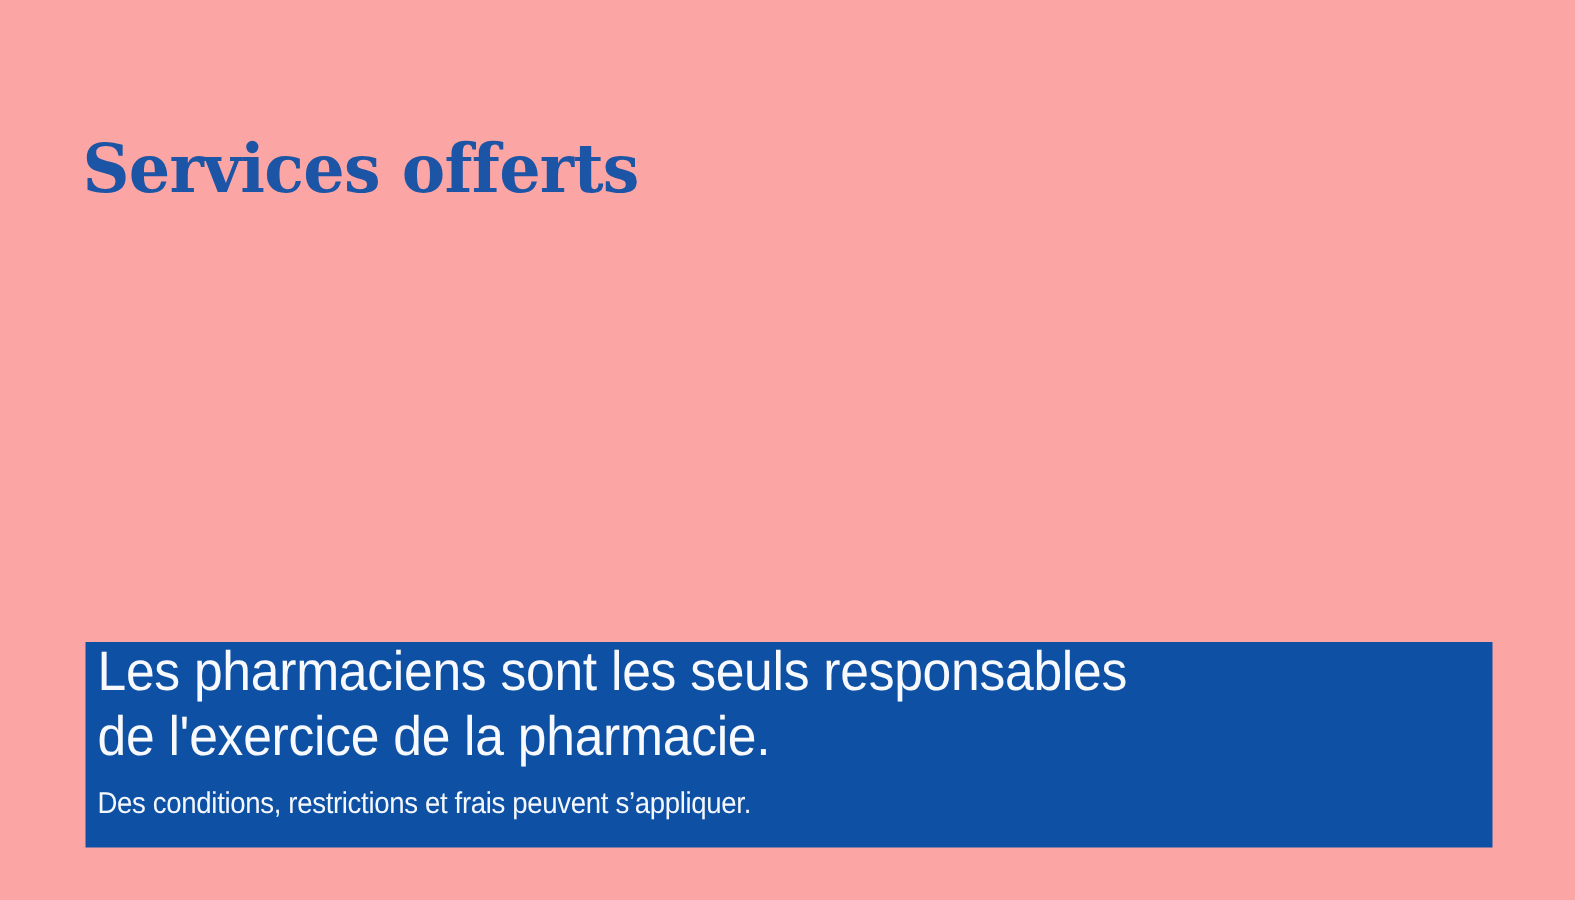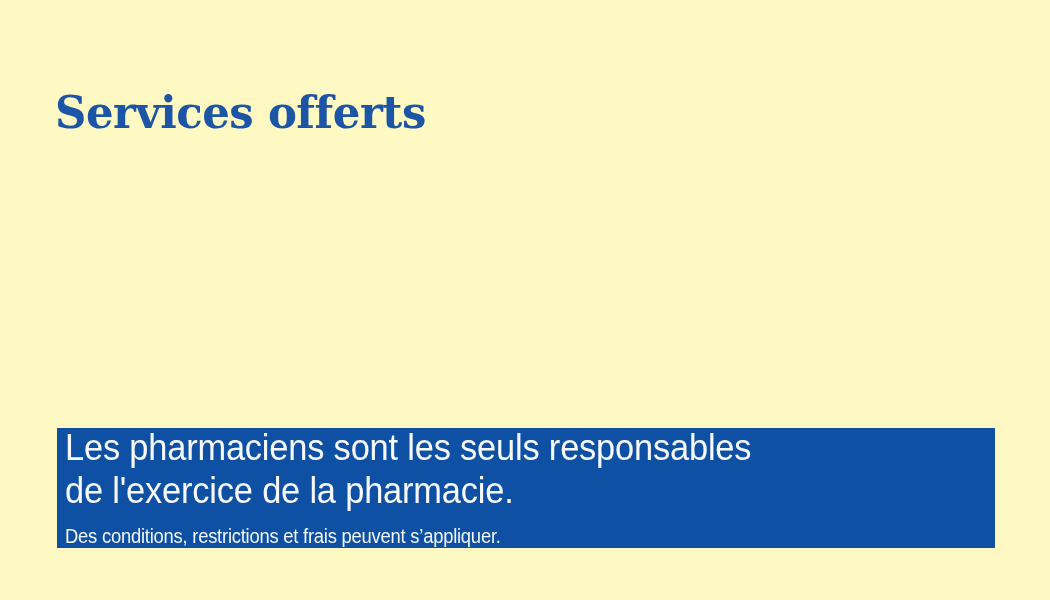--- a/index.html
+++ b/index.html
@@ -7,21 +7,21 @@
     padding: 0;
     background: #ffffff;
   }
   body {
     font-family: "Liberation Sans", sans-serif;
   }
   #slide {
     position: relative;
     width: 1050px;
     height: 600px;
-    background: #fef9c3;
+    background: #fca5a5;
     overflow: hidden;
   }
 
   
   #slide-title {
     position: absolute;
     left: 55px;
     top: 57px;
     font-family: "DejaVu Serif", "Liberation Serif", serif;
     font-weight: bold;
@@ -33,21 +33,21 @@
     transform: scaleX(0.965);
     transform-origin: left top;
   }
 
   
   #callout-banner {
     position: absolute;
     left: 57px;
     top: 428px;
     width: 938px;
-    height: 120px;
+    height: 137px;
     background: #0e50a4;
     box-sizing: border-box;
   }
 
   .banner-headline {
     position: absolute;
     left: 8px;
     top: -2px;
     width: 920px;
     font-family: "Liberation Sans", sans-serif;

